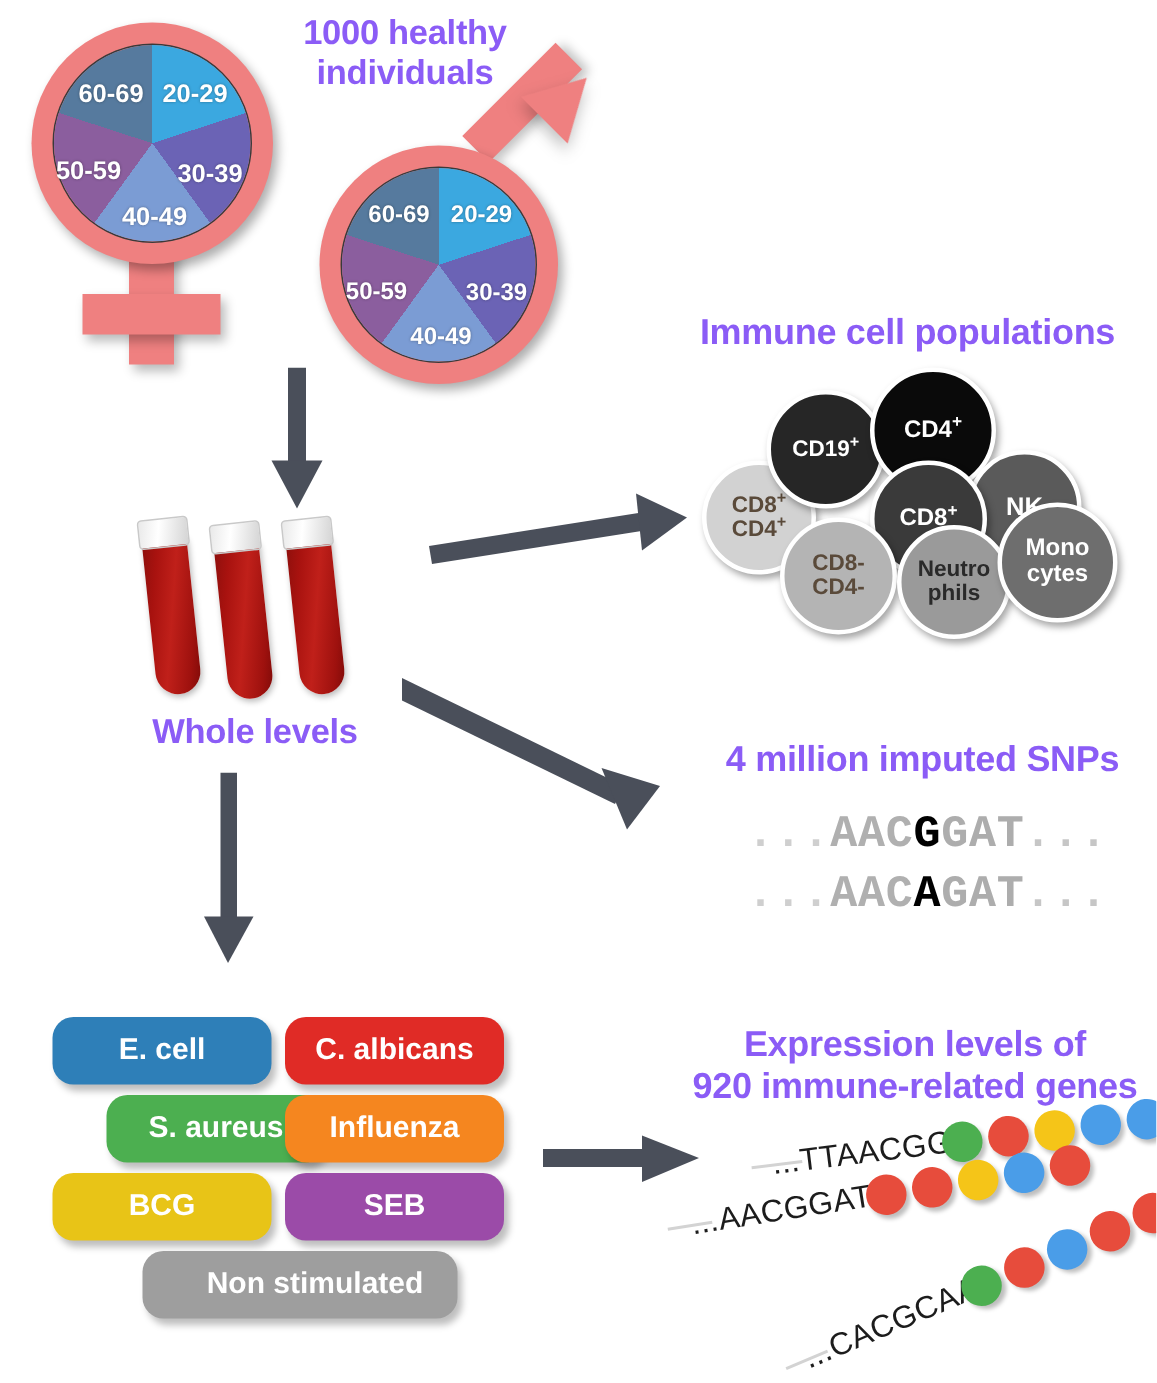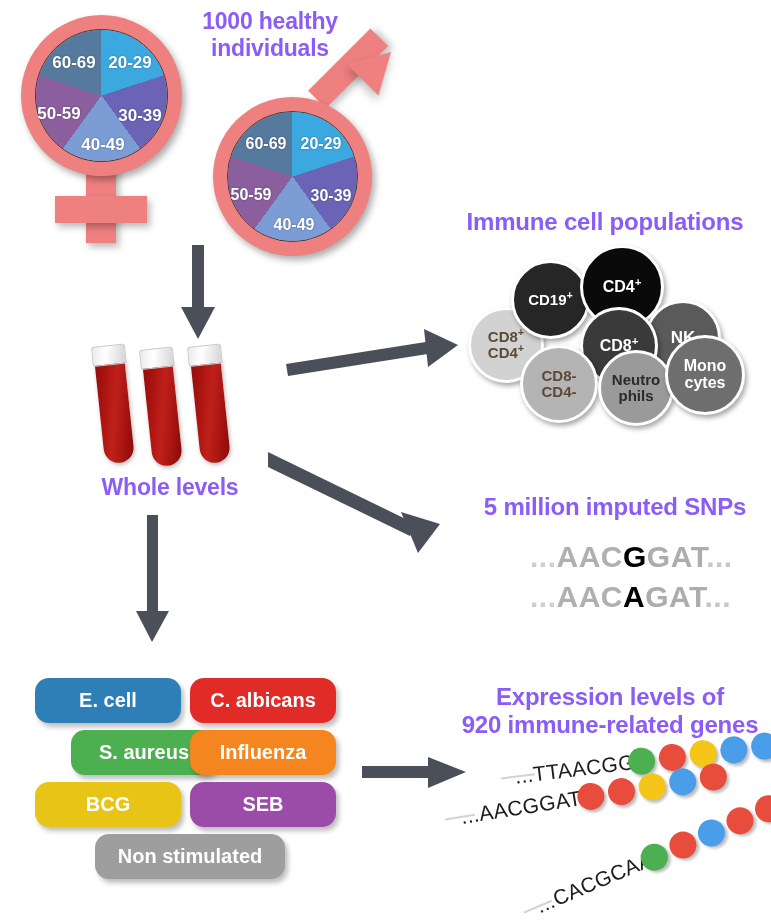--- a/index.html
+++ b/index.html
@@ -106,27 +106,26 @@
     font-family: "Liberation Sans", sans-serif;
     font-weight: bold;
     line-height: 1.05;
     box-shadow: 2px 3px 5px rgba(0,0,0,0.35);
   }
   .cell sup { font-size: 0.72em; vertical-align: super; line-height: 0; }
 
   
   .snp-line {
     position: absolute;
-    font-family: Liberation Sans, sans-serif;
+    font-family: Liberation Mono, monospace;
     font-weight: bold;
     font-size: 30px;
     letter-spacing: 0.5px;
     white-space: nowrap;
     color: #b8b8b8;
-    margin-left: 32px;
   }
   .snp-line .dots  { color: #cfcfcf; }
   .snp-line .fade1 { color: #b0b0b0; }
   .snp-line .hot   { color: #000000; }
   .snp-line .fade3 { color: #adadad; }
   .snp-line .fade4 { color: #c6c6c6; }
 
   
   .stim {
     position: absolute;
@@ -306,41 +305,41 @@
 
     <div class="cell" style="left:143px; top:110px; width:76px; height:76px; background:#9a9a9a; color:#2a2a2a; font-size:15px;">
       <span>Neutro<br>phils</span>
     </div>
 
     <div class="cell" style="left:210px; top:95px; width:80px; height:80px; background:#6e6e6e; color:#ffffff; font-size:16px;">
       <span>Mono<br>cytes</span>
     </div>
   </div>
 
-  <div class="heading h-sec" style="left:470px; top:493px; width:290px;">5 million imputed SNPs</div>
+  <div class="heading h-sec" style="left:470px; top:493px; width:290px;">4 million imputed SNPs</div>
 
   <div class="snp-line" style="left:498px; top:540px;">
     <span class="dots">...</span><span class="fade1">AAC</span><span class="hot">G</span><span class="fade3">GAT</span><span class="fade4">...</span>
   </div>
 
   <div class="snp-line" style="left:498px; top:580px;">
     <span class="dots">...</span><span class="fade1">AAC</span><span class="hot">A</span><span class="fade3">GAT</span><span class="fade4">...</span>
   </div>
 
   <div class="abs" style="left:35px; top:678px; width:310px; height:215px;">
     <div class="stim" style="left:0px; top:0px; width:146px; height:45px; background:#2E7FB8;">E. cell</div>
     <div class="stim" style="left:155px; top:0px; width:146px; height:45px; background:#E02B26;">C. albicans</div>
 
     <div class="stim" style="left:0px; top:52px; width:146px; height:45px; background:#4CAF50;margin-left:36px;">S. aureus</div>
     <div class="stim" style="left:155px; top:52px; width:146px; height:45px; background:#F5861F;">Influenza</div>
 
     <div class="stim" style="left:0px; top:104px; width:146px; height:45px; background:#E8C417;">BCG</div>
     <div class="stim" style="left:155px; top:104px; width:146px; height:45px; background:#9B4BA8;">SEB</div>
 
-    <div class="stim" style="left:60px; top:156px; width:190px; height:45px; background:#9E9E9E;">Non stimulated</div>
+    <div class="stim" style="left:60px; top:156px; width:190px; height:45px; background:#9E9E9E;padding-left:20px;">Non stimulated</div>
   </div>
 
   <svg class="arrow" style="left:362px; top:752px;" width="110" height="45" viewBox="0 0 110 45">
     <g fill="#4A4F5A">
       <rect x="0" y="14" width="72" height="12"></rect>
       <polygon points="66,5 104,20 66,36"></polygon>
     </g>
   </svg>
 
   <div class="heading h-sec" style="left:455px; top:683px; width:310px;">

